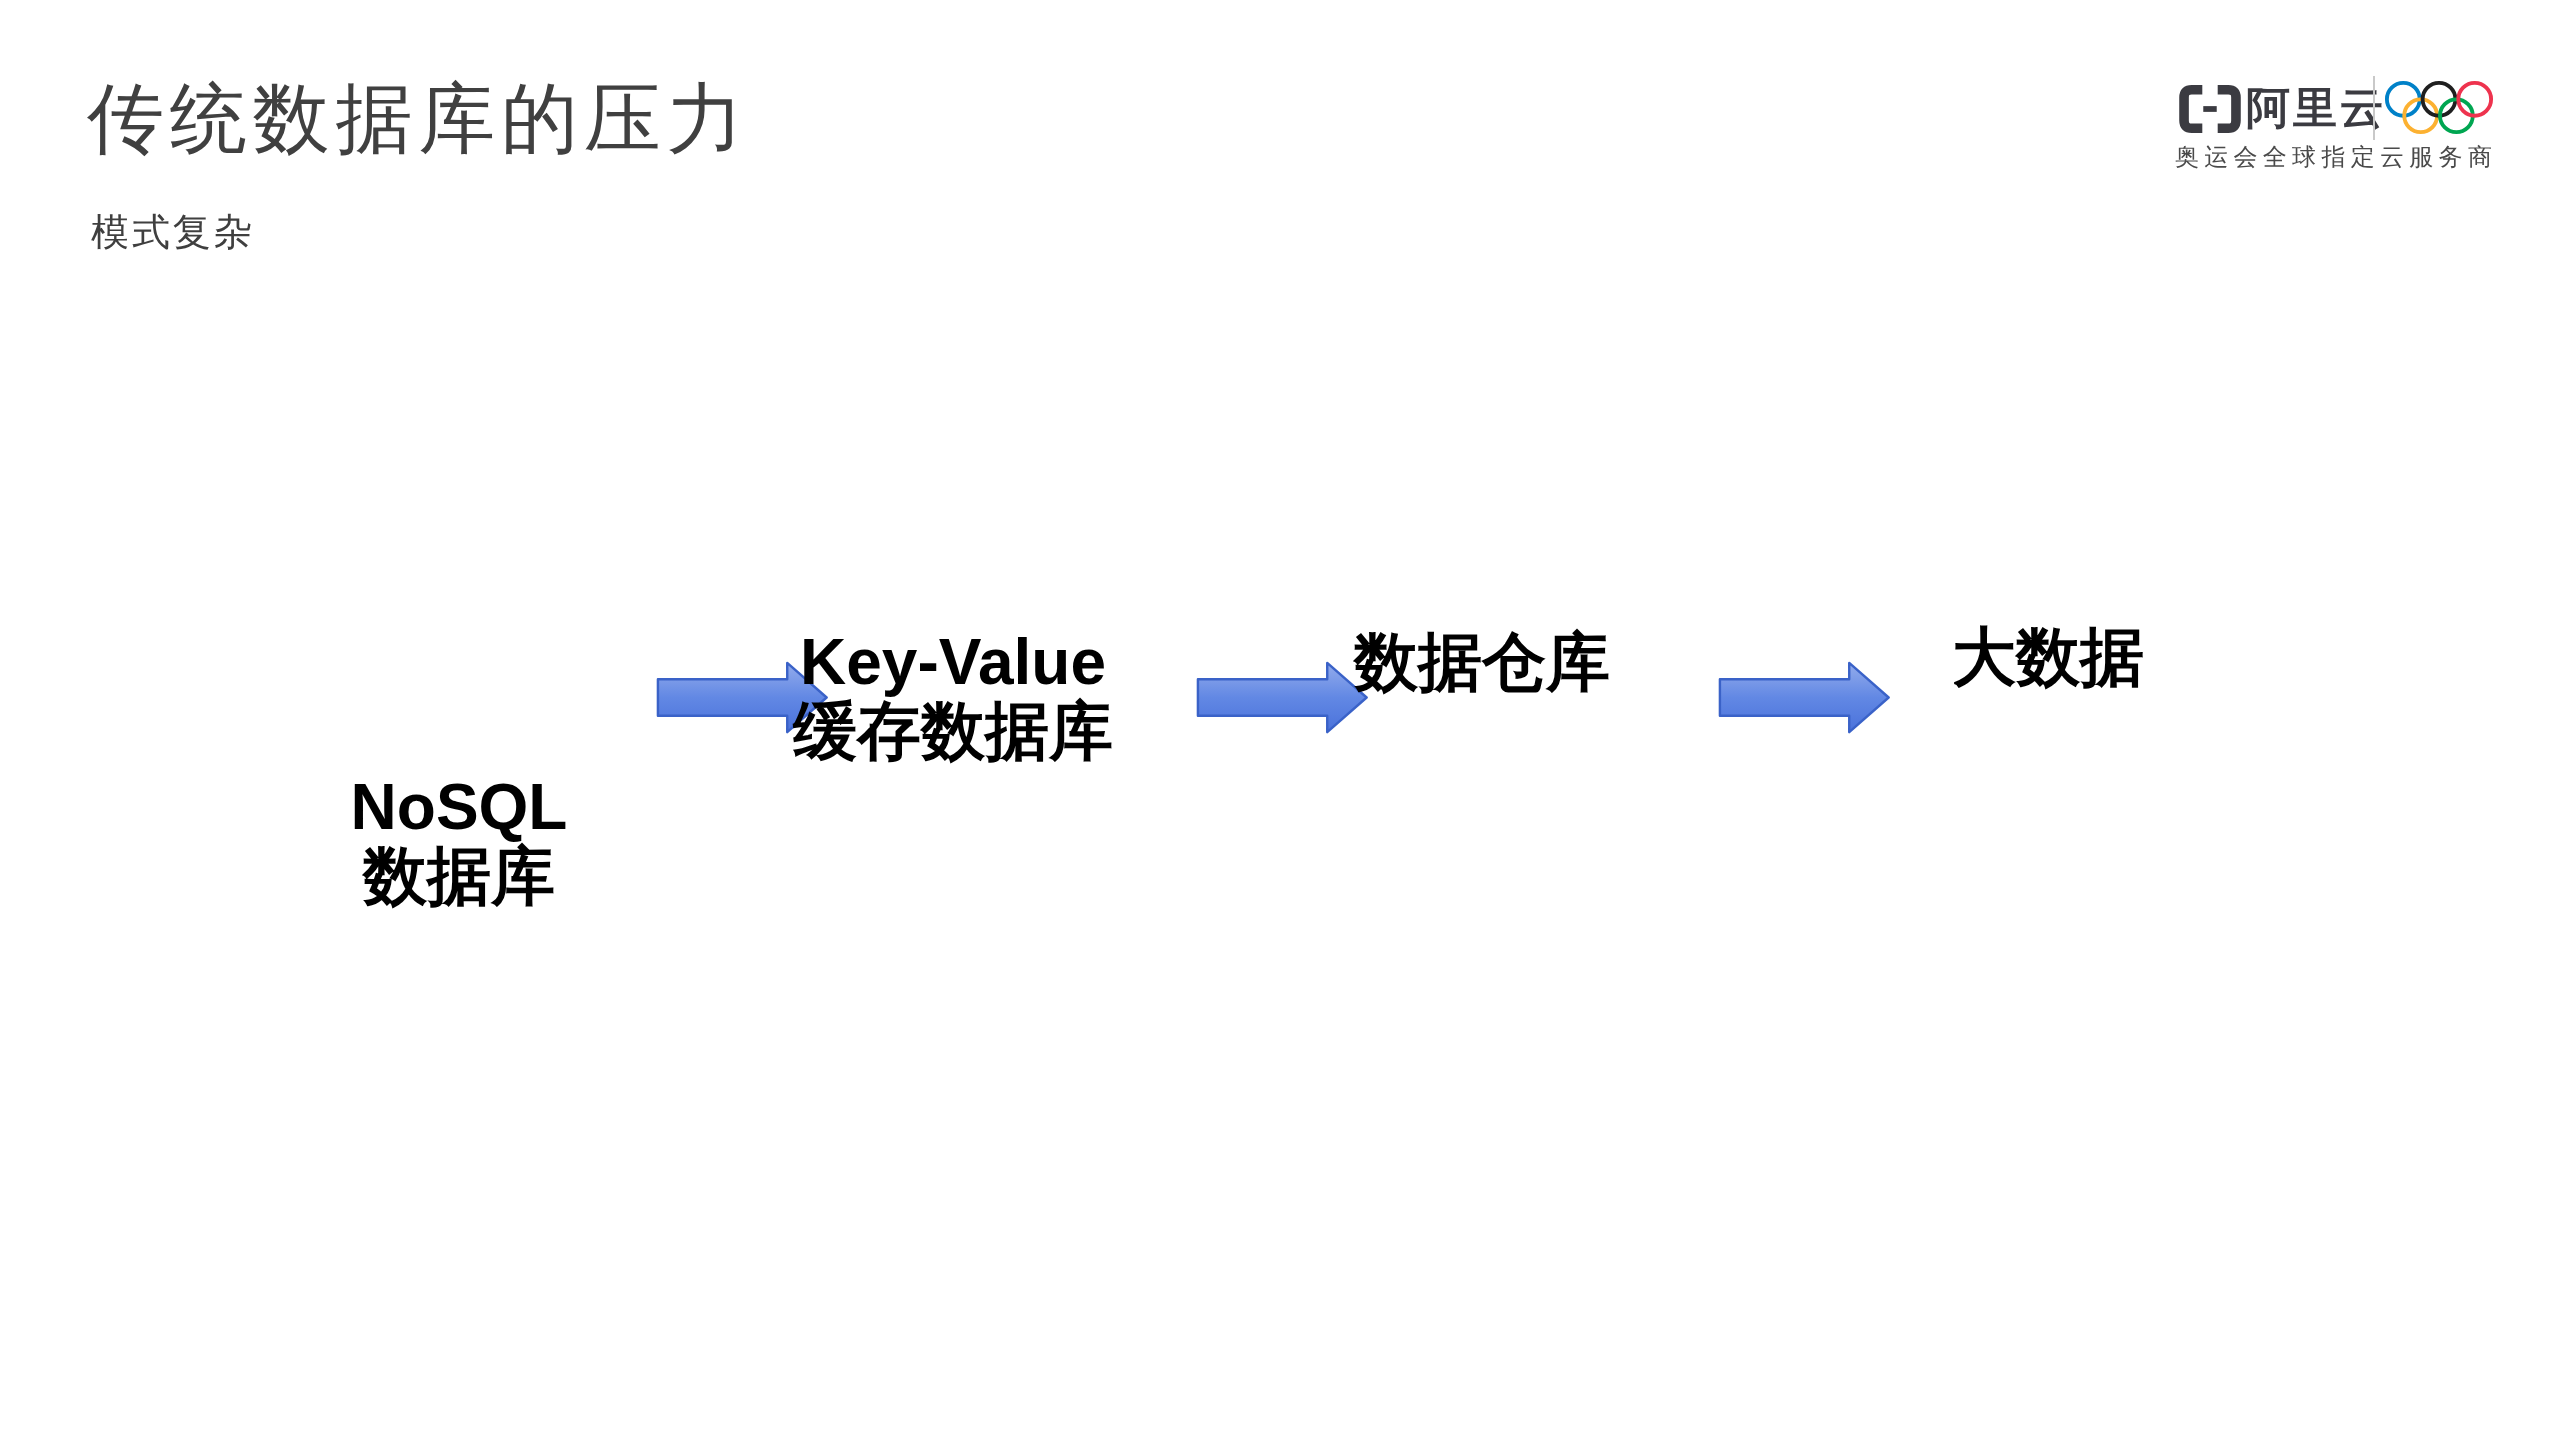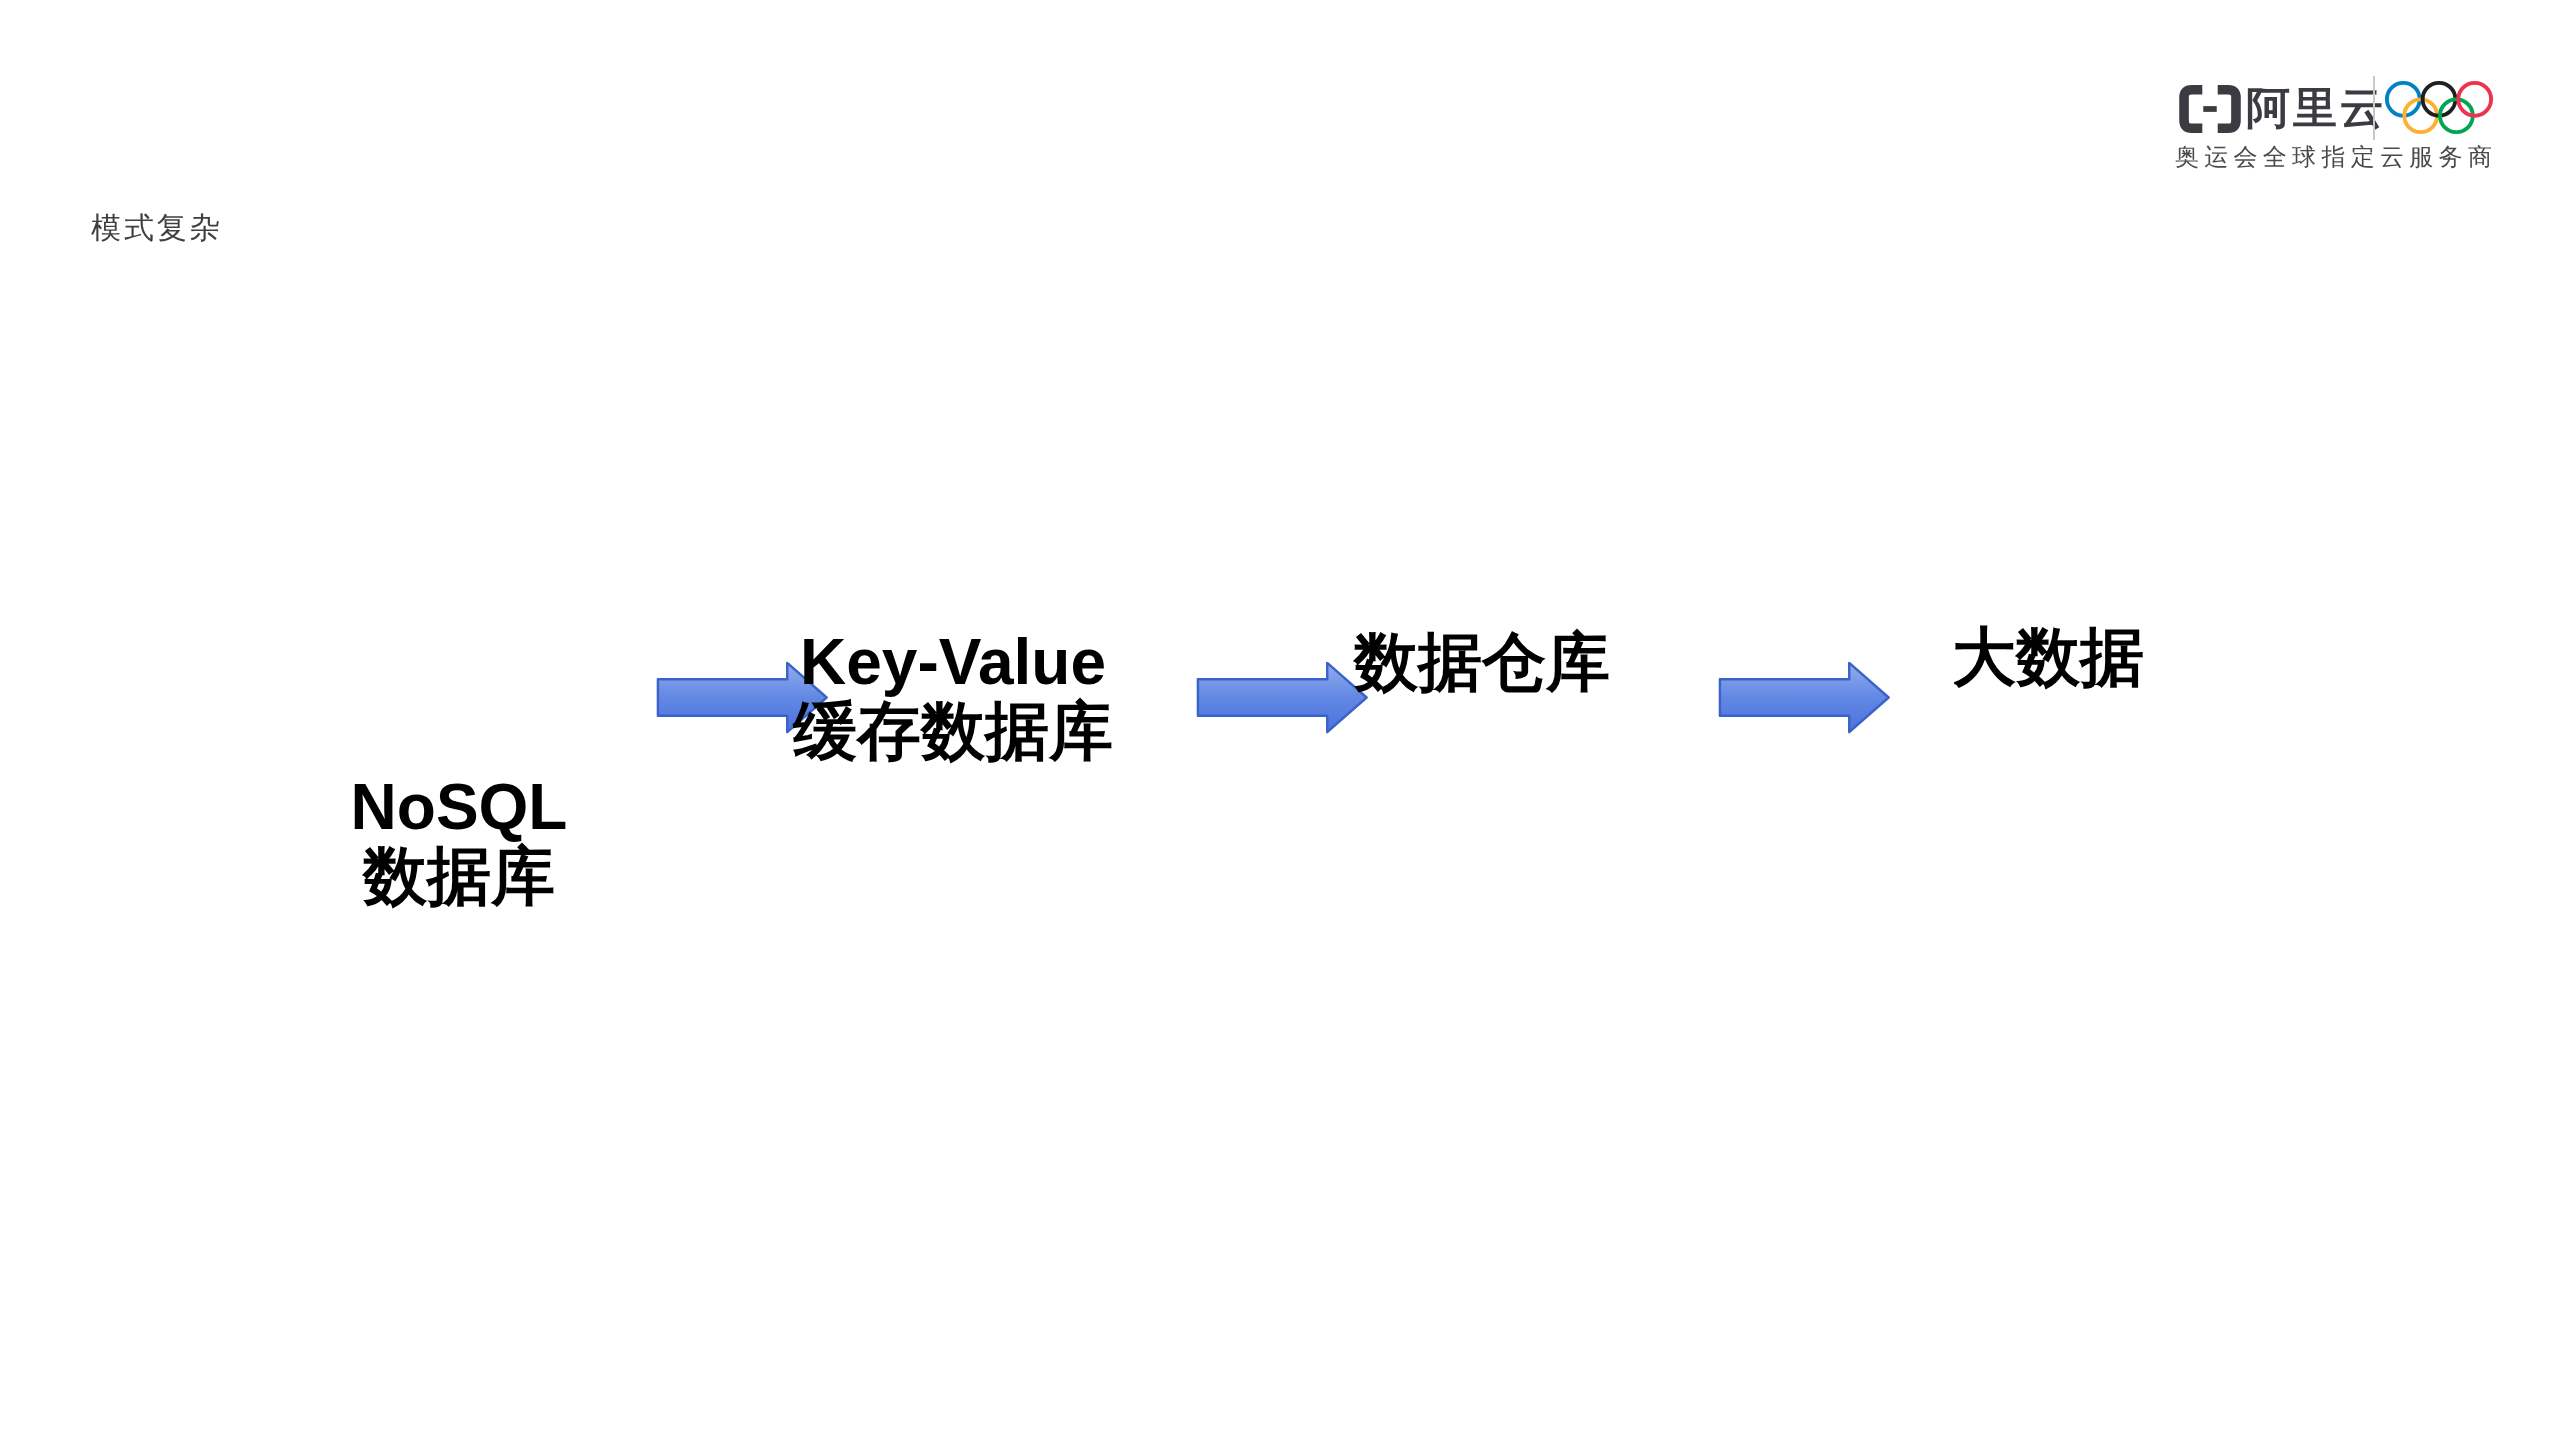--- a/index.html
+++ b/index.html
@@ -12,21 +12,21 @@
   }
   .page-title{
     position:absolute;left:87px;top:75px;
     font-family:"Liberation Serif","DejaVu Serif",serif;
     font-size:77px;line-height:1.15;font-weight:400;
     color:#404040;letter-spacing:5.8px;white-space:nowrap;
   }
   .page-subtitle{
     position:absolute;left:91px;top:211px;
     font-family:"Liberation Serif","DejaVu Serif",serif;
-    font-size:30px;line-height:1.15;font-weight:400;
+    font-size:38px;line-height:1.15;font-weight:400;
     color:#3f3f3f;letter-spacing:2.9px;white-space:nowrap;
   }
   
   .logo{position:absolute;left:2173px;top:68px;width:367px;height:116px;text-align:right;}
   .logo .brackets{position:absolute;left:4.8px;top:15.5px;}
   .logo .brand{
     position:absolute;left:73px;top:13.5px;height:52px;line-height:52px;
     font-size:44px;font-weight:600;color:#3b3b41;letter-spacing:2.9px;white-space:nowrap;
   }
   .logo .divider{position:absolute;left:200px;top:7.7px;width:1.9px;height:64px;background:#c9c9c9;}
@@ -60,20 +60,21 @@
   <svg width="0" height="0" style="position:absolute" aria-hidden="true">
     <defs>
       <linearGradient id="agrad" x1="0" y1="0" x2="0" y2="1">
         <stop offset="0" stop-color="#93ACEC"></stop>
         <stop offset="0.5" stop-color="#6288E4"></stop>
         <stop offset="1" stop-color="#4A72DB"></stop>
       </linearGradient>
     </defs>
   </svg>
 
+  <div class="page-title">传统数据库的压力</div>
   <div class="page-subtitle">模式复杂</div>
 
   <div class="logo">
     <svg class="brackets" width="64" height="50" viewBox="0 0 66 52">
       <g fill="none" stroke="#3b3b41" stroke-width="10" stroke-linejoin="round" stroke-linecap="butt">
         <path d="M 25 6 L 14 6 Q 6 6 6 14 L 6 38 Q 6 46 14 46 L 25 46"></path>
         <path d="M 41 6 L 52 6 Q 60 6 60 14 L 60 38 Q 60 46 52 46 L 41 46"></path>
       </g>
       <line x1="26" y1="26" x2="40" y2="26" stroke="#3b3b41" stroke-width="6"></line>
     </svg>

